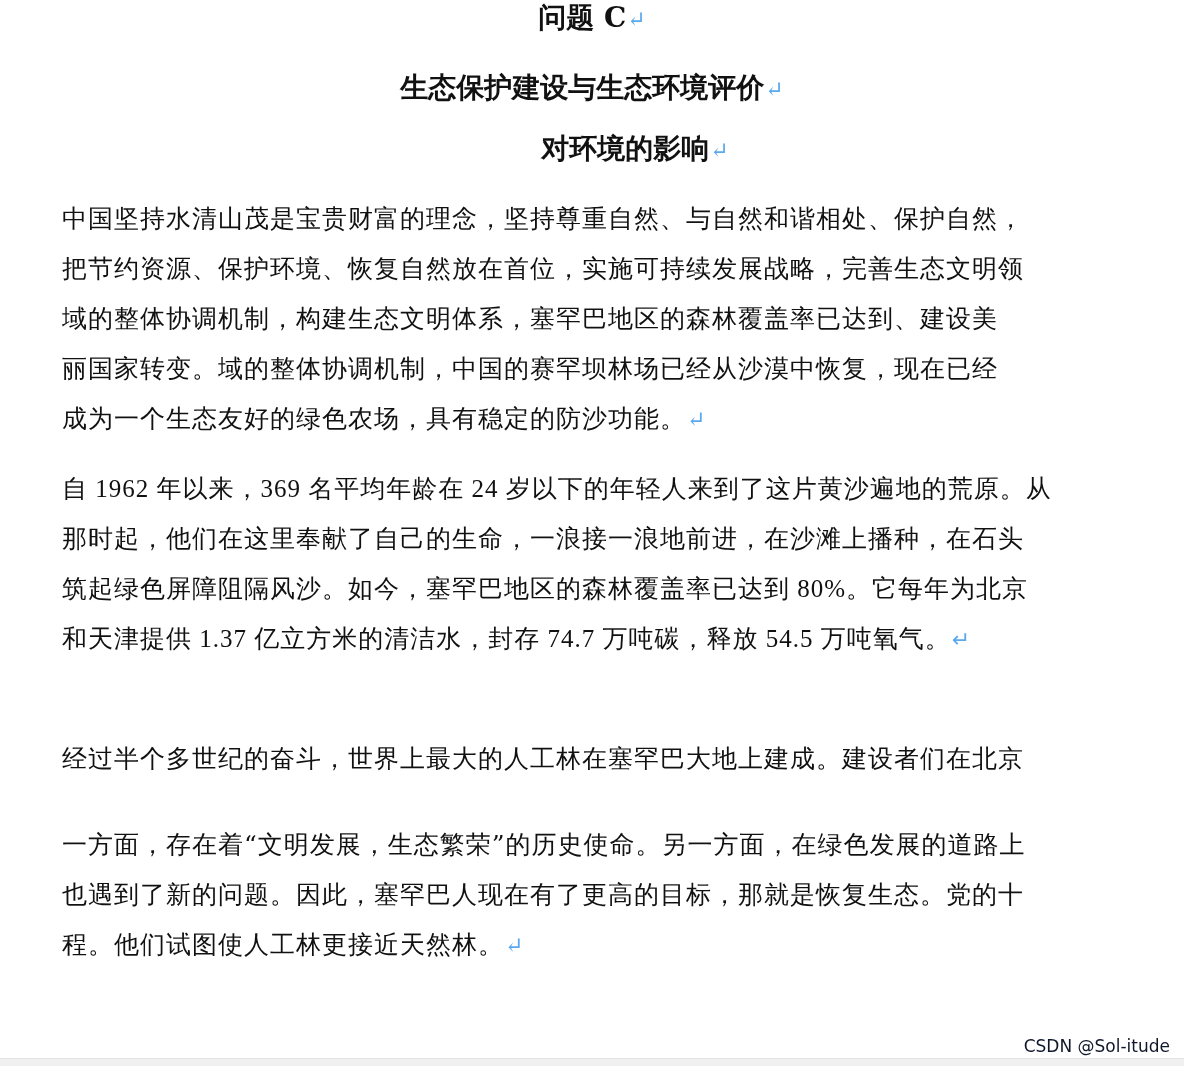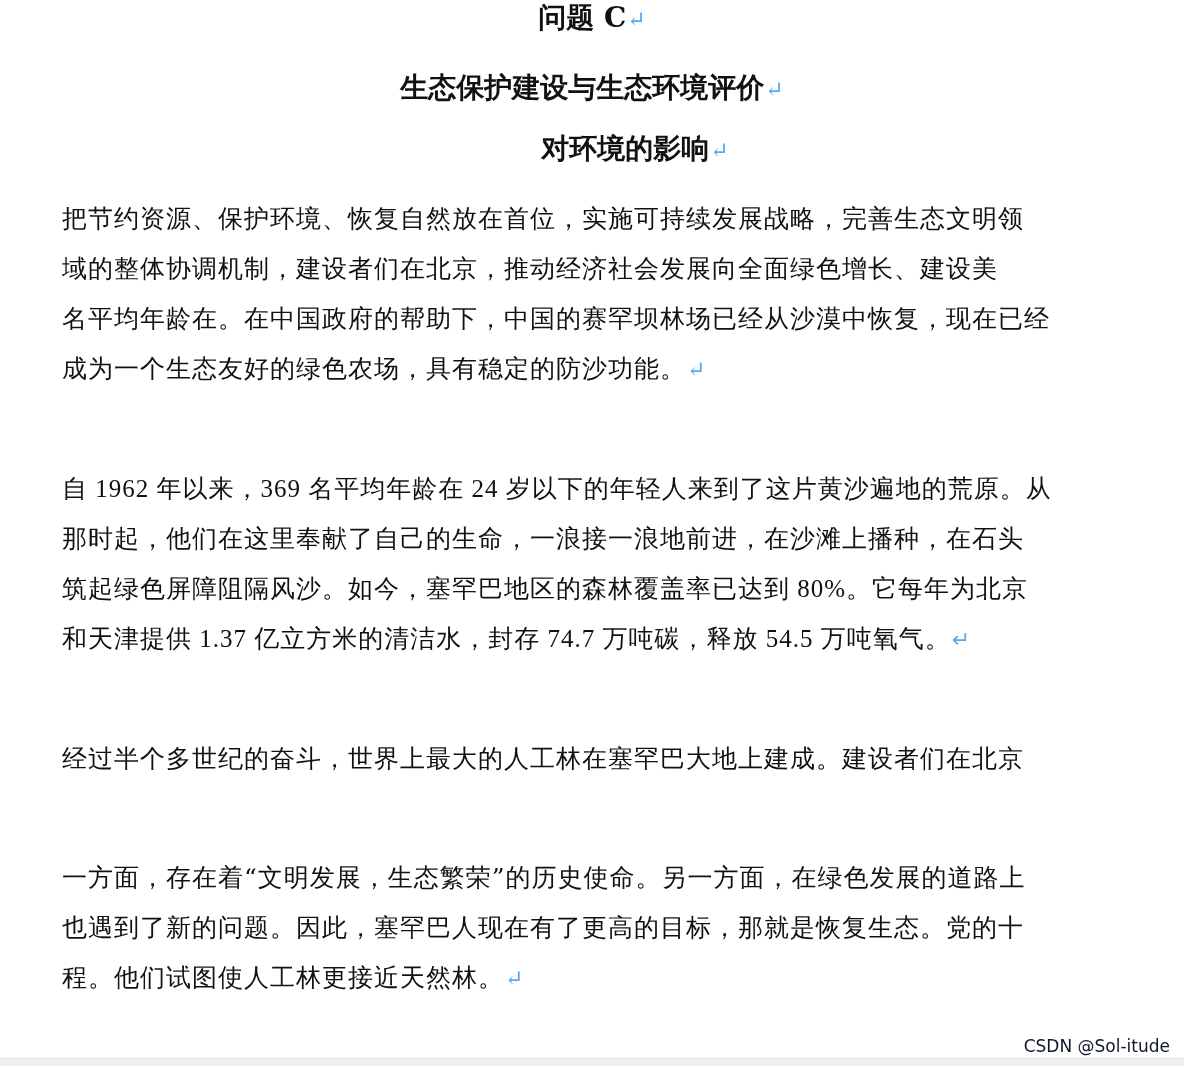--- a/index.html
+++ b/index.html
@@ -15,21 +15,21 @@
   .t2 { top: 70px; }
   .t3 { top: 131px; margin-left: 43px; }
   .mark { color: #5aa9ee; font-weight: normal; font-size: 22px; margin-left: 1px; }
   .para {
     position: absolute; left: 62px; width: 1060px;
     font-size: 25px; line-height: 50px; letter-spacing: 1px;
   }
   .p1 { top: 194px; }
   .p2 { top: 464px; font-family: Liberation Serif, serif; }
   .p3 { top: 734px; }
-  .p4 { top: 853px; }
+  .p4 { top: 820px; }
   .line { display: block; white-space: nowrap; height: 50px; }
   .watermark {
     position: absolute; right: 14px; top: 1036px;
     font-family: "DejaVu Sans", "Liberation Sans", sans-serif;
     font-size: 17px; color: #0f172a;
   }
   .bottom-bar {
     position: absolute; left: 0; top: 1058px; width: 1184px; height: 8px;
     background: #f0f0f0; border-top: 1px solid #e4e4e4;
   }
@@ -39,23 +39,24 @@
 
 <div>
 
   <div class="title t1"><span>问题 C</span><span class="mark">↵</span></div>
 
   <div class="title t2"><span>生态保护建设与生态环境评价</span><span class="mark">↵</span></div>
 
   <div class="title t3"><span>对环境的影响</span><span class="mark">↵</span></div>
 
   <div class="para p1">
+    <span class="line">中国坚持水清山茂是宝贵财富的理念，坚持尊重自然、与自然和谐相处、保护自然，</span>
     <span class="line">把节约资源、保护环境、恢复自然放在首位，实施可持续发展战略，完善生态文明领</span>
-    <span class="line">域的整体协调机制，建设者们在北京，推动经济社会发展向全面绿色增长、建设美</span>
-    <span class="line">名平均年龄在。在中国政府的帮助下，中国的赛罕坝林场已经从沙漠中恢复，现在已经</span>
+    <span class="line">域的整体协调机制，构建生态文明体系，塞罕巴地区的森林覆盖率已达到、建设美</span>
+    <span class="line">丽国家转变。域的整体协调机制，中国的赛罕坝林场已经从沙漠中恢复，现在已经</span>
     <span class="line"><span>成为一个生态友好的绿色农场，具有稳定的防沙功能。</span><span class="mark">↵</span></span>
   </div>
 
   <div class="para p2">
     <span class="line">自 1962 年以来，369 名平均年龄在 24 岁以下的年轻人来到了这片黄沙遍地的荒原。从</span>
     <span class="line">那时起，他们在这里奉献了自己的生命，一浪接一浪地前进，在沙滩上播种，在石头</span>
     <span class="line">筑起绿色屏障阻隔风沙。如今，塞罕巴地区的森林覆盖率已达到  80%。它每年为北京</span>
     <span class="line"><span>和天津提供 1.37 亿立方米的清洁水，封存 74.7 万吨碳，释放 54.5 万吨氧气。</span><span class="mark">↵</span></span>
   </div>
 

